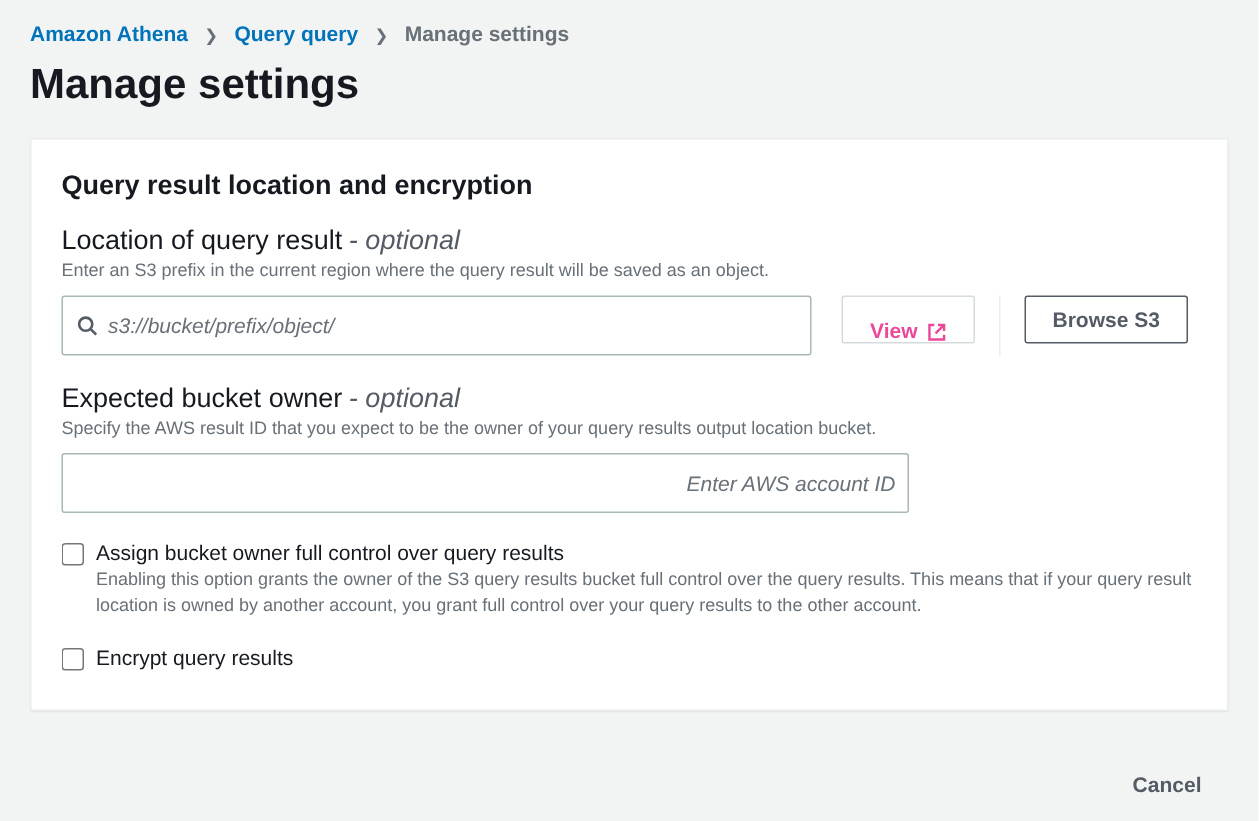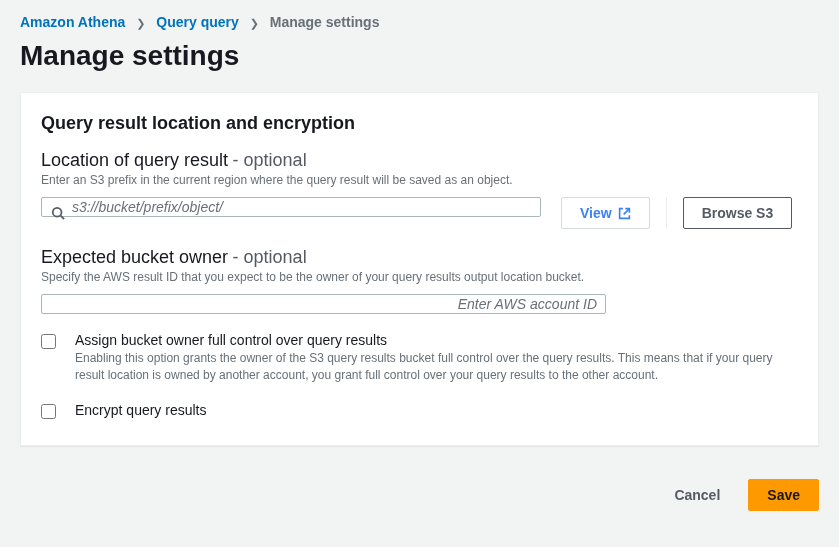--- a/index.html
+++ b/index.html
@@ -48,20 +48,21 @@
     font-weight: 700;
     margin: 0 0 16px 0;
   }
   .field { margin-bottom: 18px; }
   .field-label {
     font-size: 18px;
     font-weight: 400;
     color: #16191f;
   }
   .optional {
+    font-style: italic;
     color: #545b64;
   }
   .field-hint {
     font-size: 12px;
     color: #687078;
     margin-top: 2px;
   }
   .input-row {
     display: flex;
     align-items: stretch;
@@ -77,21 +78,21 @@
     position: absolute;
     left: 10px;
     top: 50%;
     transform: translateY(-50%);
     color: #545b64;
     pointer-events: none;
   }
   .search-icon svg { display: block; }
   input[type="text"] {
     width: 100%;
-    height: 20px;
+    height: 40px;
     padding: 4px 8px;
     font-size: 14px;
     border: 1px solid #aab7b8;
     border-radius: 2px;
     font-family: inherit;
     color: #16191f;
   }
   input.with-icon { padding-left: 30px; }
   input::placeholder {
     color: #687078;
@@ -106,42 +107,43 @@
     cursor: pointer;
     display: inline-flex;
     align-items: center;
     gap: 6px;
     background: #fff;
     border: 1px solid #545b64;
     color: #545b64;
   }
   .btn.disabled {
     border-color: #d5dbdb;
-    color: #3b82f6;
+    color: #ec4899;
     cursor: default;
+    align-items: flex-end;
   }
   .btn.primary {
     background: #ff9900;
     border: 1px solid #ff9900;
     color: #16191f;
   }
   .btn.link {
     border: none;
     background: transparent;
     color: #545b64;
   }
   .vdiv {
     width: 1px;
     background: #eaeded;
     margin: 0 -4px;
   }
   .check-row {
     display: flex;
     align-items: flex-start;
-    gap: 19px;
+    gap: 8px;
     margin-bottom: 6px;
   }
   .check-row input[type="checkbox"] {
     width: 15px;
     height: 15px;
     margin: 2px 0 0 0;
     cursor: pointer;
   }
   .check-row .cbody { flex: 1; }
   .check-label {
@@ -235,14 +237,13 @@
       <input type="checkbox" style="">
       <div class="cbody">
         <div class="check-label">Encrypt query results</div>
       </div>
     </div>
   </div>
 </div>
 
 <div class="footer">
   <button class="btn link">Cancel</button>
-  <button class="btn primary">Save</button>
 </div>
 
 </body></html>

